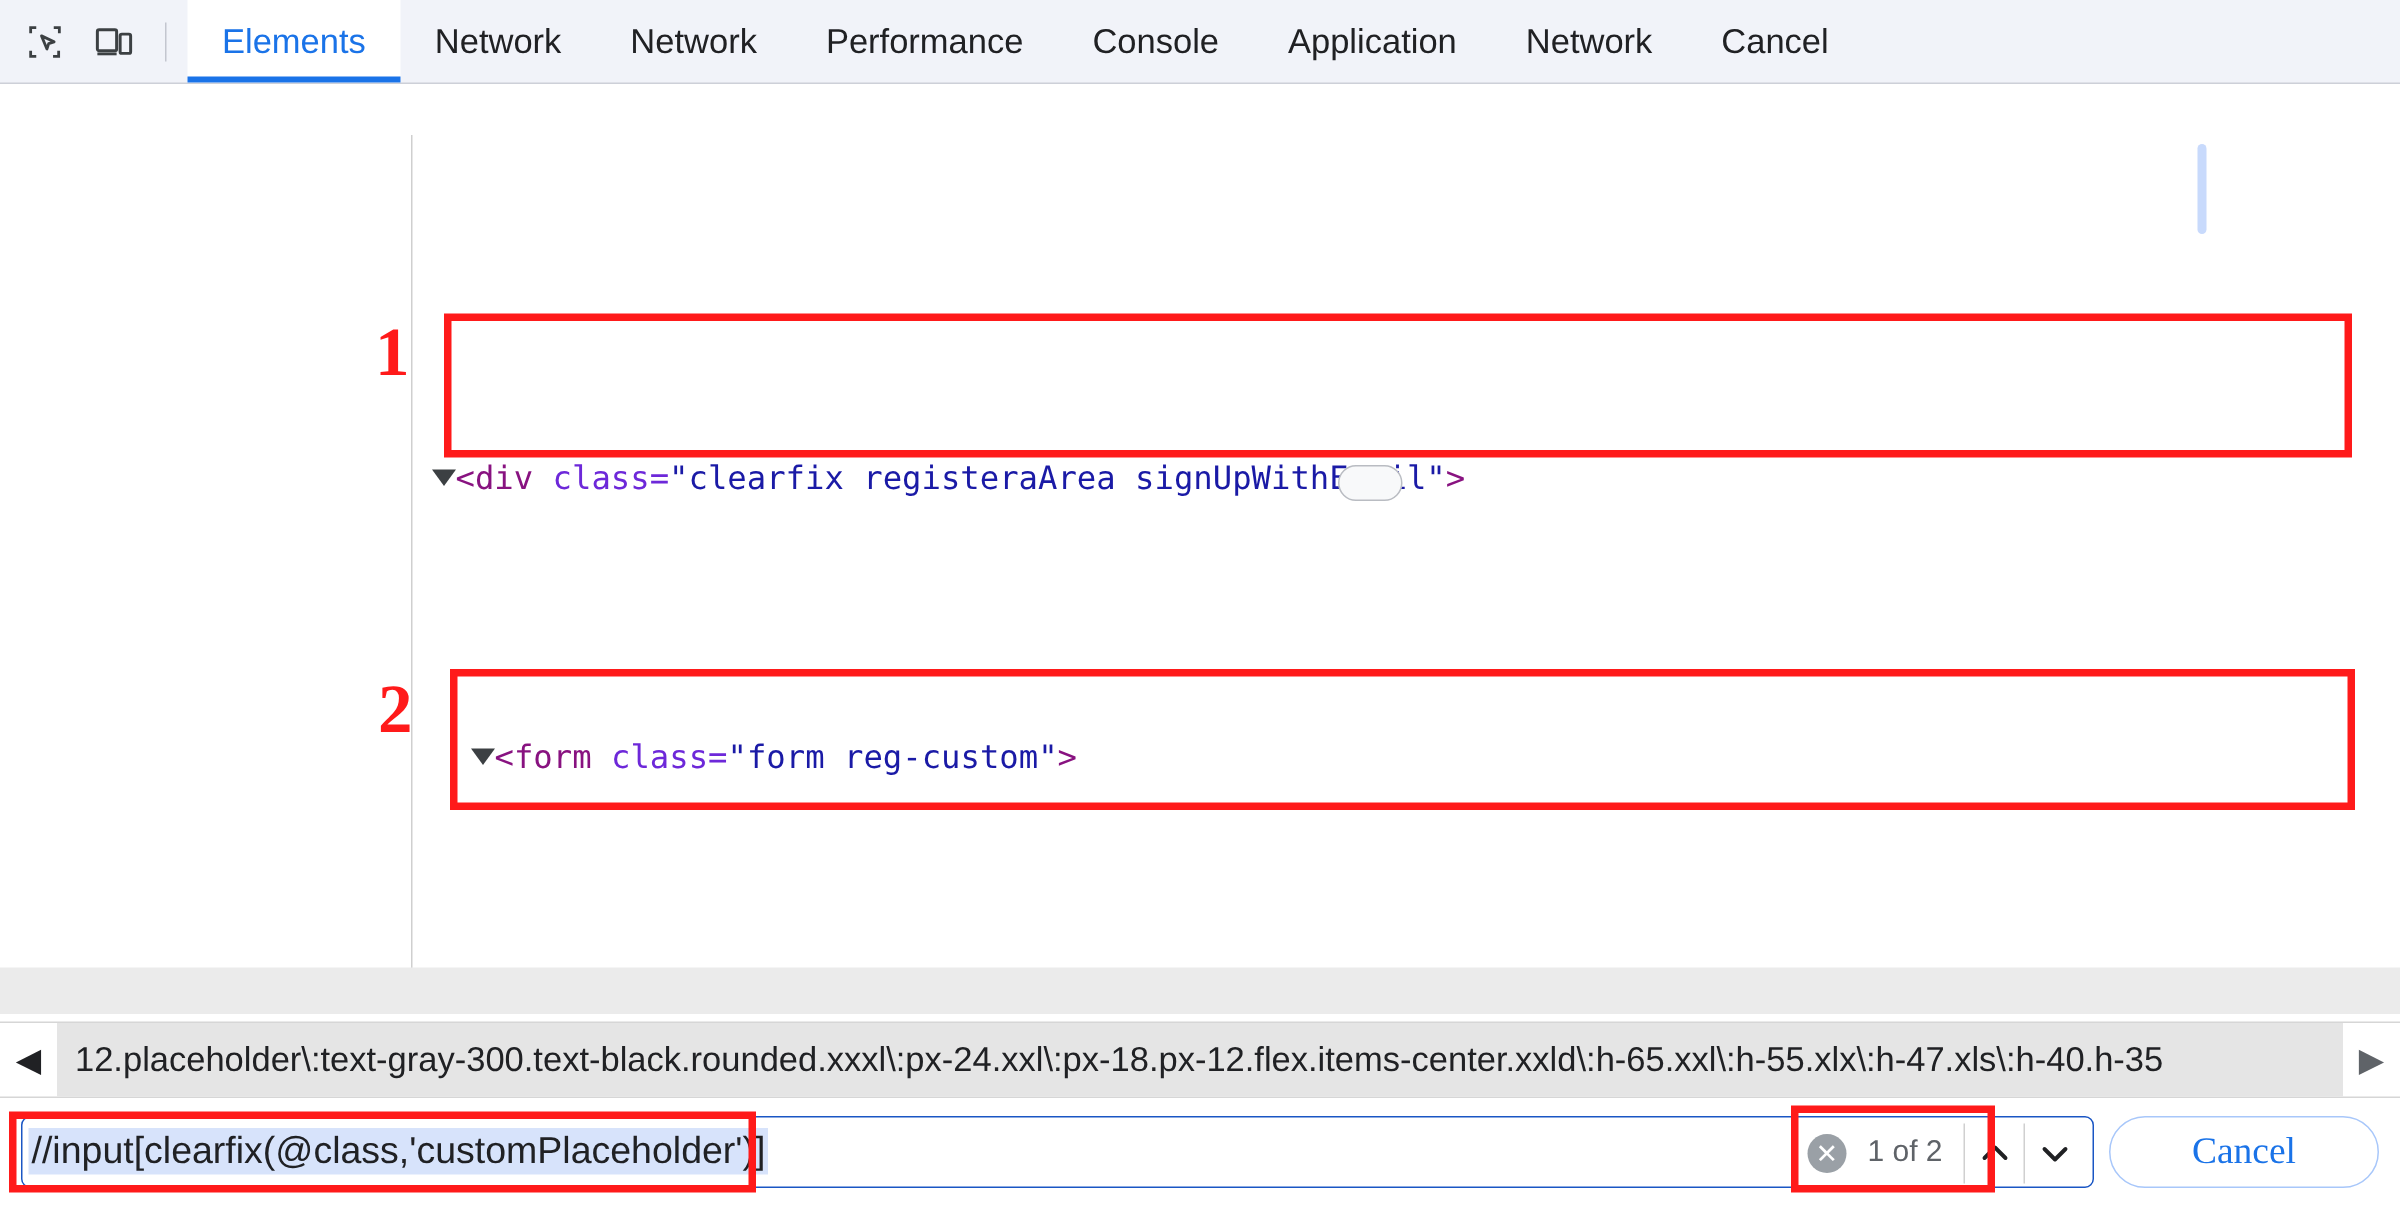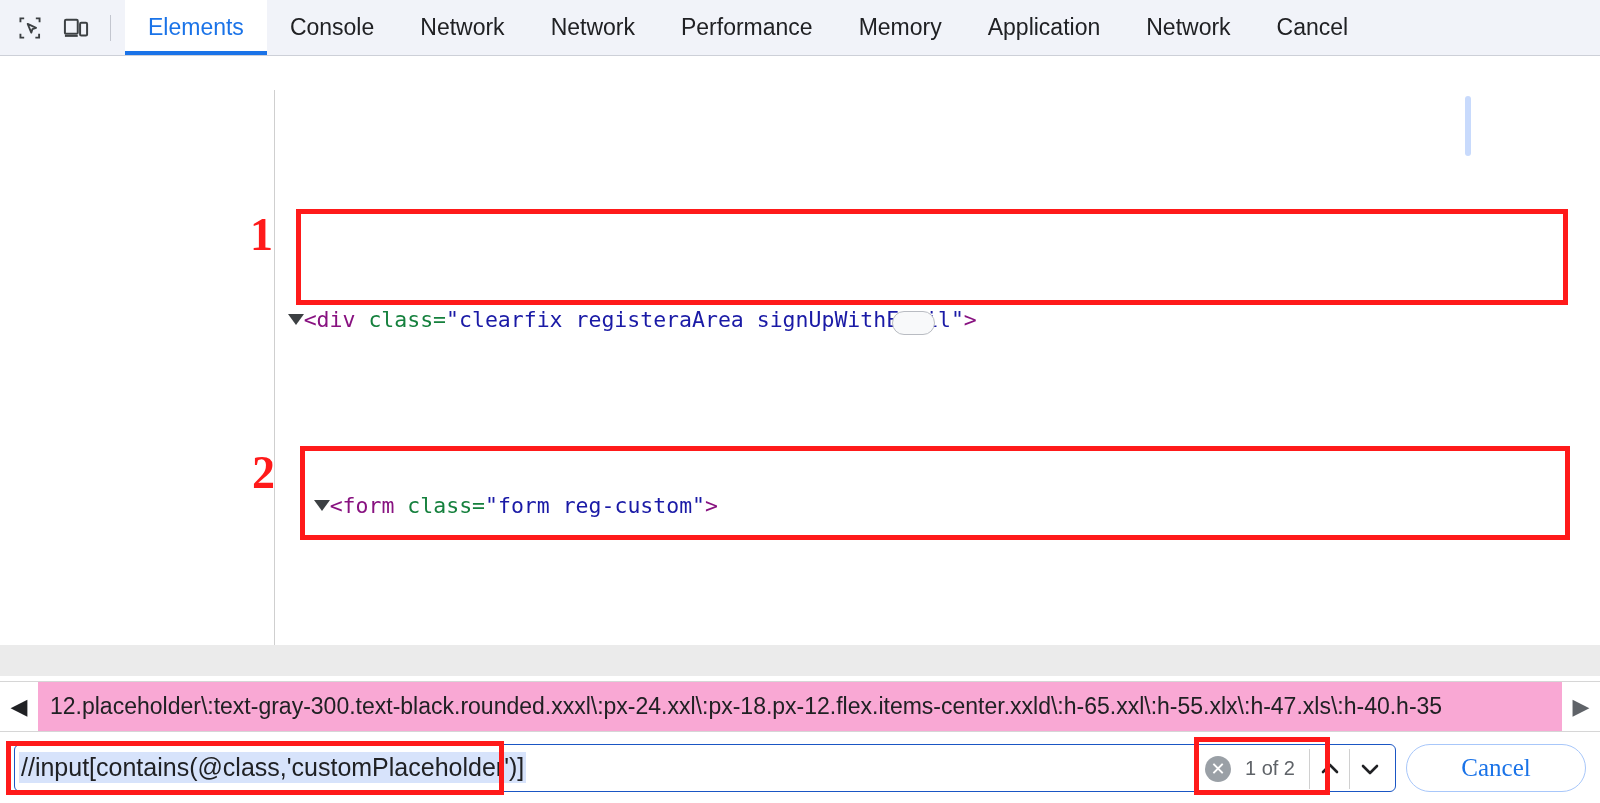--- a/index.html
+++ b/index.html
@@ -50,21 +50,21 @@
   .row { position: relative; height: 31px; padding-left: 0; white-space: pre; }
   .row.selected-parent { background: #ebebeb; }
   .tri {
     display: inline-block; width: 0; height: 0; vertical-align: middle;
     position: relative; top: -2px;
   }
   .tri-down { border-left: 8px solid transparent; border-right: 8px solid transparent; border-top: 11px solid #3c4043; }
 
   
   .tag   { color: #881280; }
-  .attr  { color: #15803d; margin-top: 41px; }
+  .attr  { color: #6d28d9; margin-top: 41px; }
   .val   { color: #1a1aa6; }
 
   .badge {
     display: inline-block;
     font-family: "Liberation Sans", sans-serif;
     font-size: 16px; line-height: 20px;
     border: 1px solid #b9bcc2; border-radius: 12px;
     background: #f1f3f4; color: #3c4043;
     padding: 1px 12px; vertical-align: middle; margin: 0 2px;
   }
@@ -82,21 +82,21 @@
     position: absolute; top: 681px; left: 0; width: 1600px; height: 50px;
     background: #ffffff; border-top: 1px solid #d6d6d6;
     display: flex; align-items: stretch;
     font-family: "Liberation Sans", sans-serif;
   }
   .crumb-arrow {
     width: 38px; display: flex; align-items: center; justify-content: center;
     background: #fff; cursor: pointer; color: #202124; font-size: 22px;
   }
   .crumb-sel {
-    flex: 1; background: #f9a8d4; display: flex; align-items: center;
+    flex: 1; background: #e5e5e5; display: flex; align-items: center;
     padding: 0 12px; font-size: 23px; color: #202124;
     overflow: hidden; white-space: nowrap;
   }
   .crumb-arrow-r {
     width: 38px; display: flex; align-items: center; justify-content: center;
     background: #fff; cursor: pointer; color: #5f6368; font-size: 22px;
   }
 
   
   .searchbar {
@@ -161,33 +161,30 @@
           <rect x="2.5" y="18" width="11" height="1.6" fill="#3c4043"></rect>
         </svg>
       </div>
       <div class="tb-sep"></div>
     </div>
     <div class="tabs">
       <div class="tab active">
           <span>Elements</span>
         </div>
       <div class="tab">
+          <span>Network</span>
+        </div>
+      <div class="tab">
+          <span>Network</span>
+        </div>
+      <div class="tab">
+          <span>Performance</span>
+        </div>
+      <div class="tab">
           <span>Console</span>
-        </div>
-      <div class="tab">
-          <span>Network</span>
-        </div>
-      <div class="tab">
-          <span>Network</span>
-        </div>
-      <div class="tab">
-          <span>Performance</span>
-        </div>
-      <div class="tab">
-          <span>Memory</span>
         </div>
       <div class="tab">
           <span>Application</span>
         </div>
       <div class="tab">
           <span>Network</span>
         </div>
       <div class="tab">
           <span>Cancel</span>
         </div>
@@ -273,21 +270,21 @@
     <div class="crumb-sel">
         <span>12.placeholder\:text-gray-300.text-black.rounded.xxxl\:px-24.xxl\:px-18.px-12.flex.items-center.xxld\:h-65.xxl\:h-55.xlx\:h-47.xls\:h-40.h-35</span>
       </div>
     <div class="crumb-arrow-r">
         <span>▶</span>
       </div>
   </div>
 
   <div class="searchbar">
     <div class="search-field">
-      <span class="search-text" title="Find by string, selector, or XPath">//input[contains(@class,'customPlaceholder')]</span>
+      <span class="search-text" title="Find by string, selector, or XPath">//input[clearfix(@class,'customPlaceholder')]</span>
       <div class="search-ctrls">
         <div class="clear-icon">✕</div>
         <div class="match-count">1 of 2</div>
         <div class="nav-btn">
           <svg width="24" height="24" viewBox="0 0 24 24">
               <path d="M5 15l7-7 7 7" fill="none" stroke="#202124" stroke-width="2.6" stroke-linecap="round" stroke-linejoin="round"></path>
             </svg>
         </div>
         <div class="nav-btn">
           <svg width="24" height="24" viewBox="0 0 24 24">

